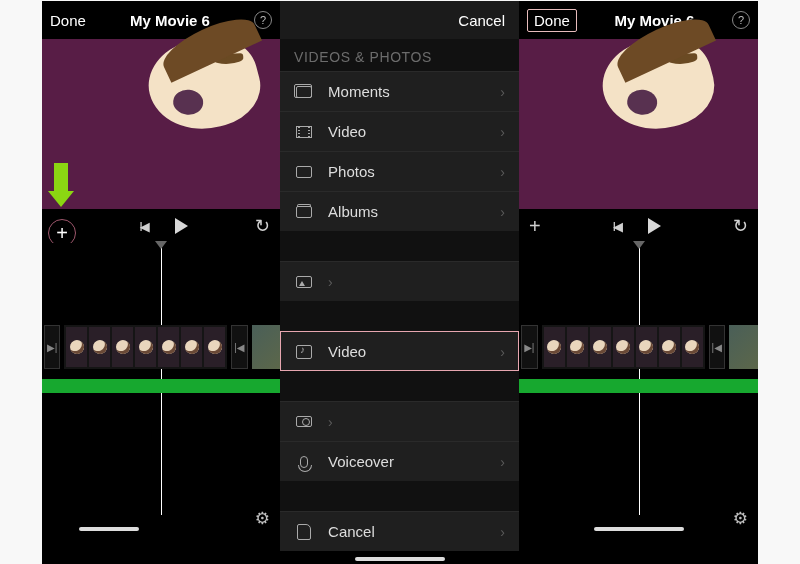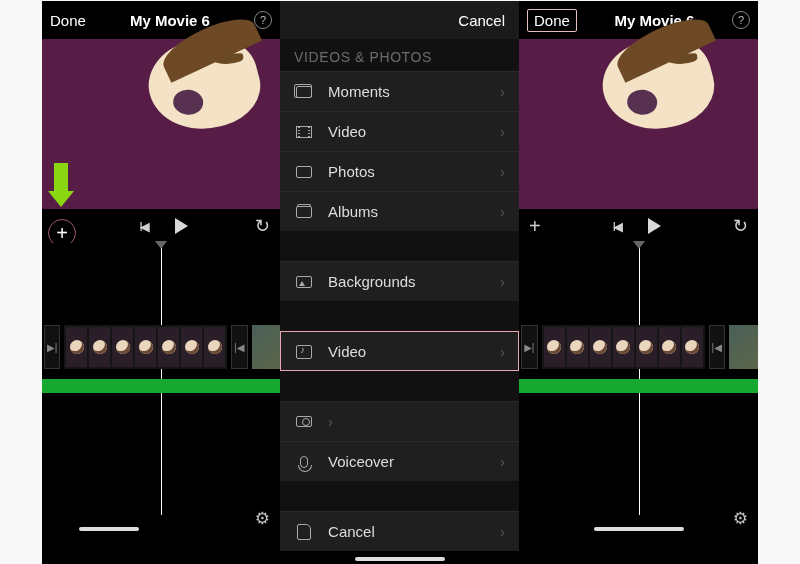--- a/index.html
+++ b/index.html
@@ -187,21 +187,20 @@
         </span>
       <span class="lbl">Albums</span>
       <span class="chev">›</span>
     </div>
 
     <div class="gap"></div>
     <div class="row">
       <span class="ricon">
           <span class="ic-bg"></span>
         </span>
-      <span class="lbl">Backgrounds</span>
       <span class="chev">›</span>
     </div>
 
     <div class="gap"></div>
     <div class="row hl">
       <span class="ricon">
           <span class="ic-audio"></span>
         </span>
       <span class="lbl">Video</span>
       <span class="chev">›</span>

